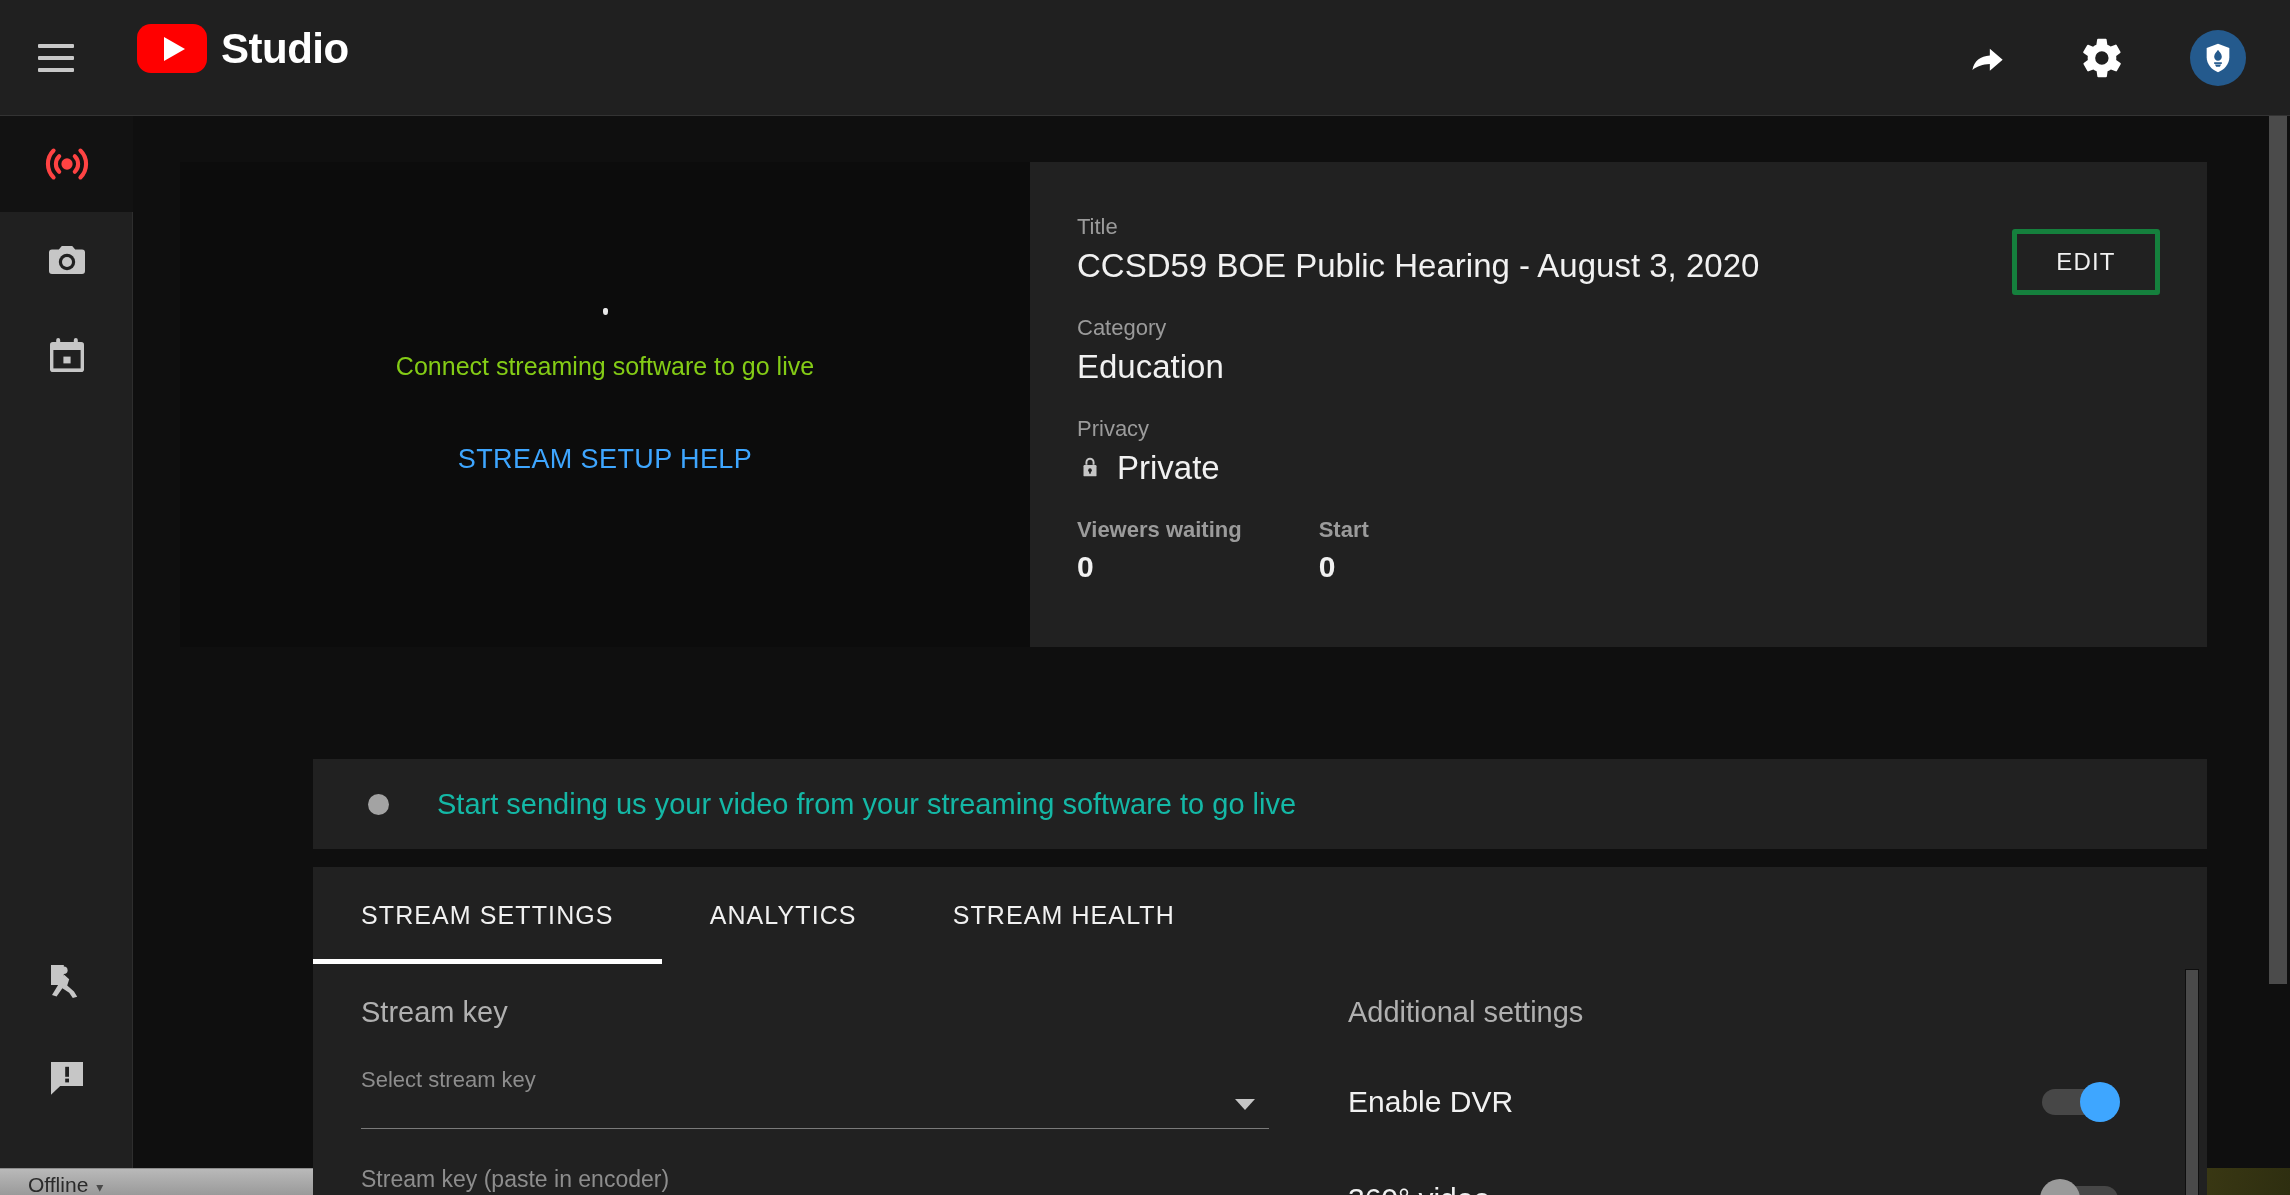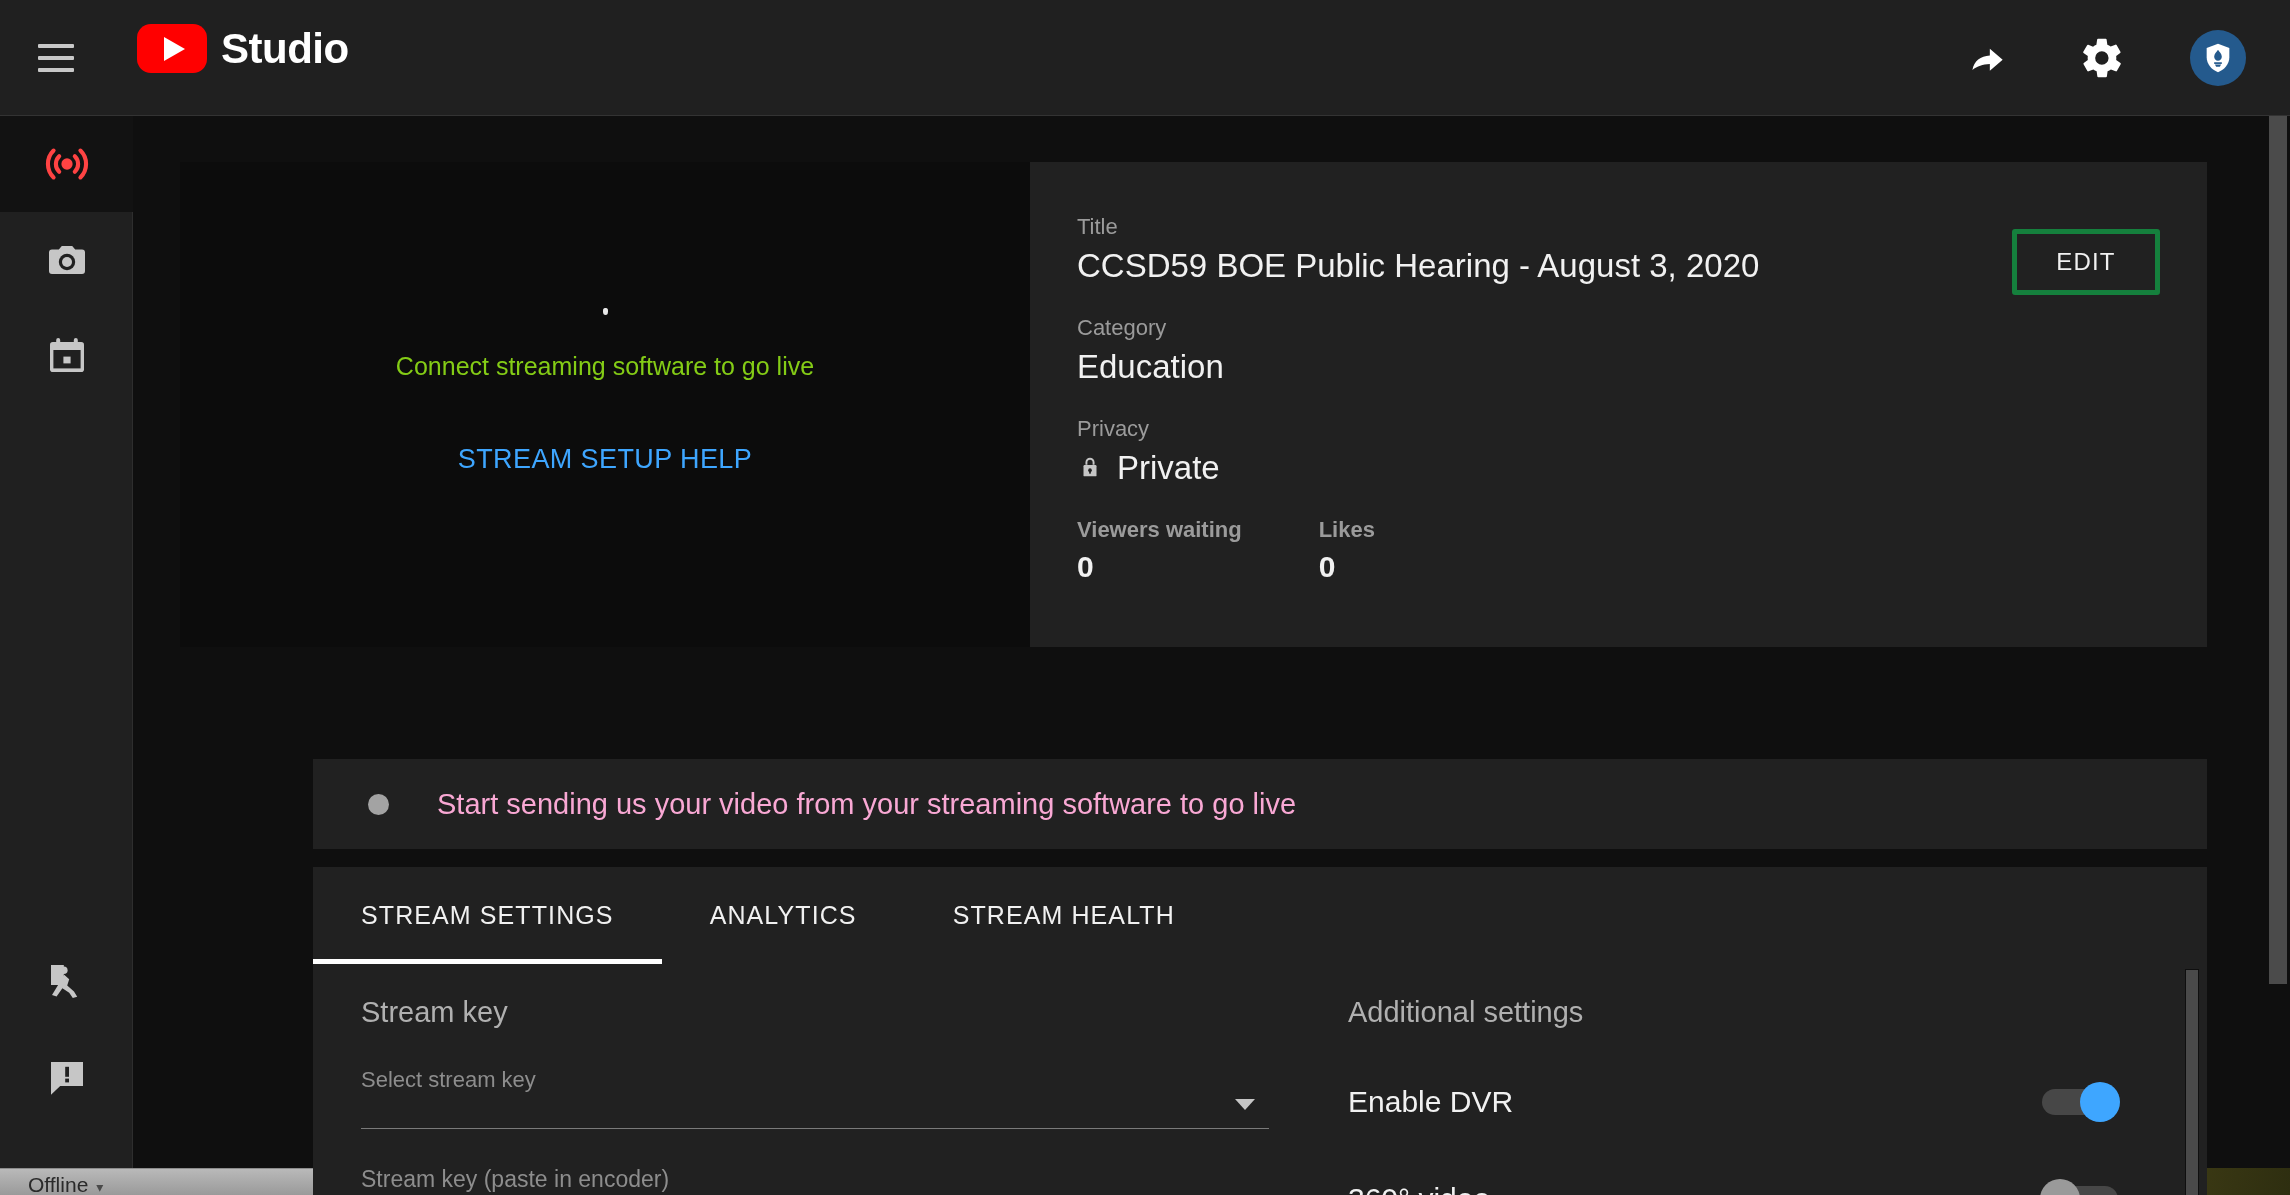--- a/index.html
+++ b/index.html
@@ -257,21 +257,21 @@
     display: flex; align-items: center;
     padding-left: 55px;
   }
   .status-dot {
     width: 21px; height: 21px;
     border-radius: 50%;
     background: #a3a3a3;
     flex: 0 0 auto;
   }
   .status-text {
-    color: #f9a8d4;
+    color: #14b8a6;
     font-size: 29px;
     margin-left: 48px;
   }
 
   
   .tabs-bar {
     position: absolute;
     left: 180px; top: 751px;
     width: 1894px; height: 97px;
     background: #212121;
@@ -523,21 +523,21 @@
           </svg>
           <span>Private</span>
         </div>
 
         <div class="stats-row">
           <div>
             <div class="stat-label">Viewers waiting</div>
             <div class="stat-value">0</div>
           </div>
           <div>
-            <div class="stat-label">Likes</div>
+            <div class="stat-label">Start</div>
             <div class="stat-value">0</div>
           </div>
         </div>
 
         <button class="edit-btn">EDIT</button>
       </div>
 
     </div>
 
     <div class="status-bar">

